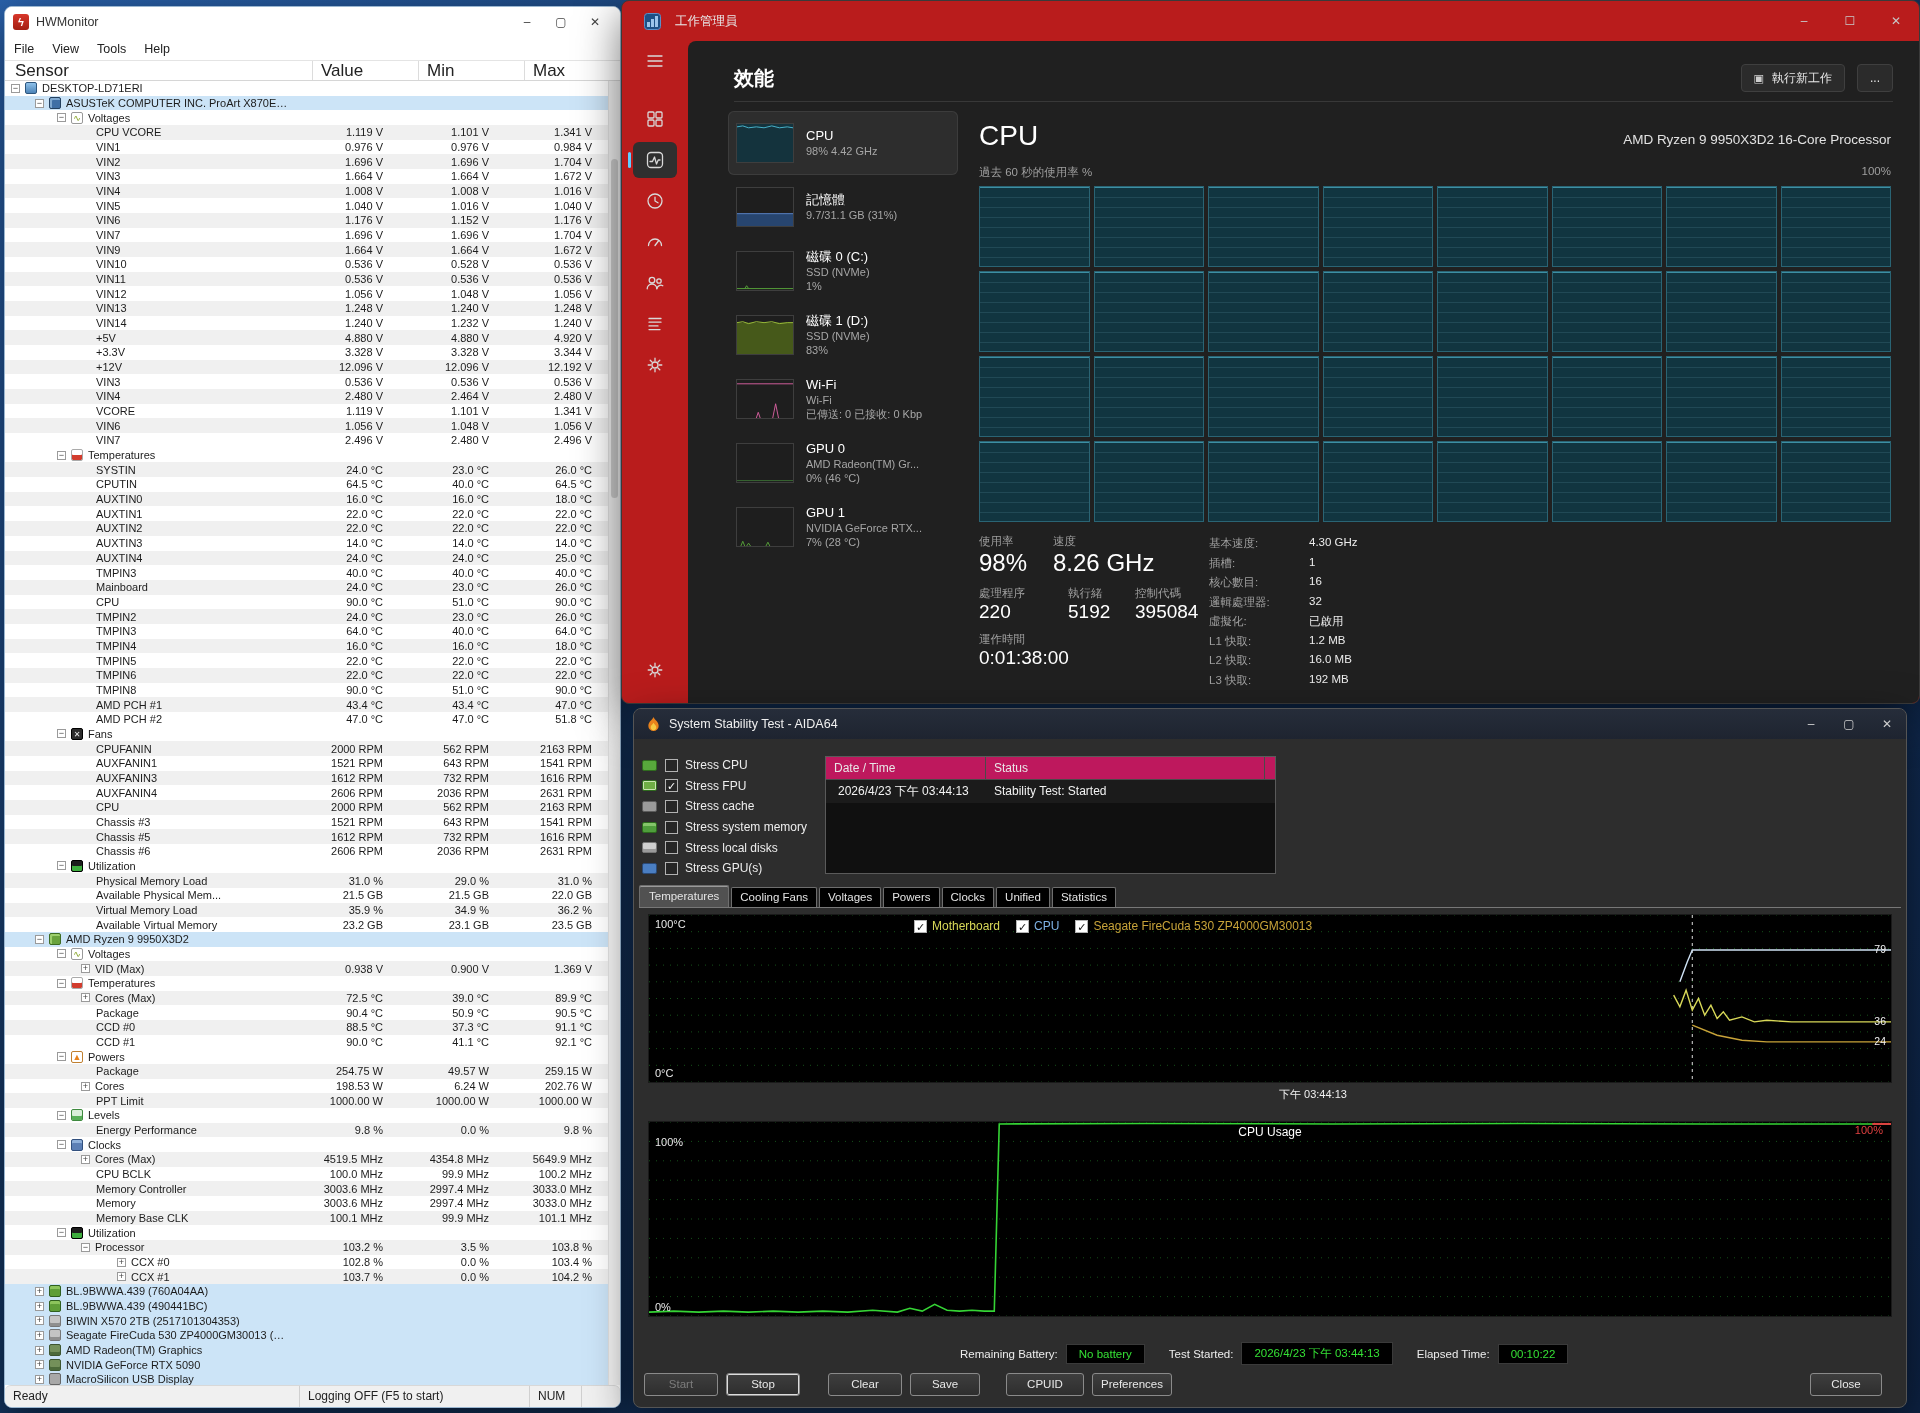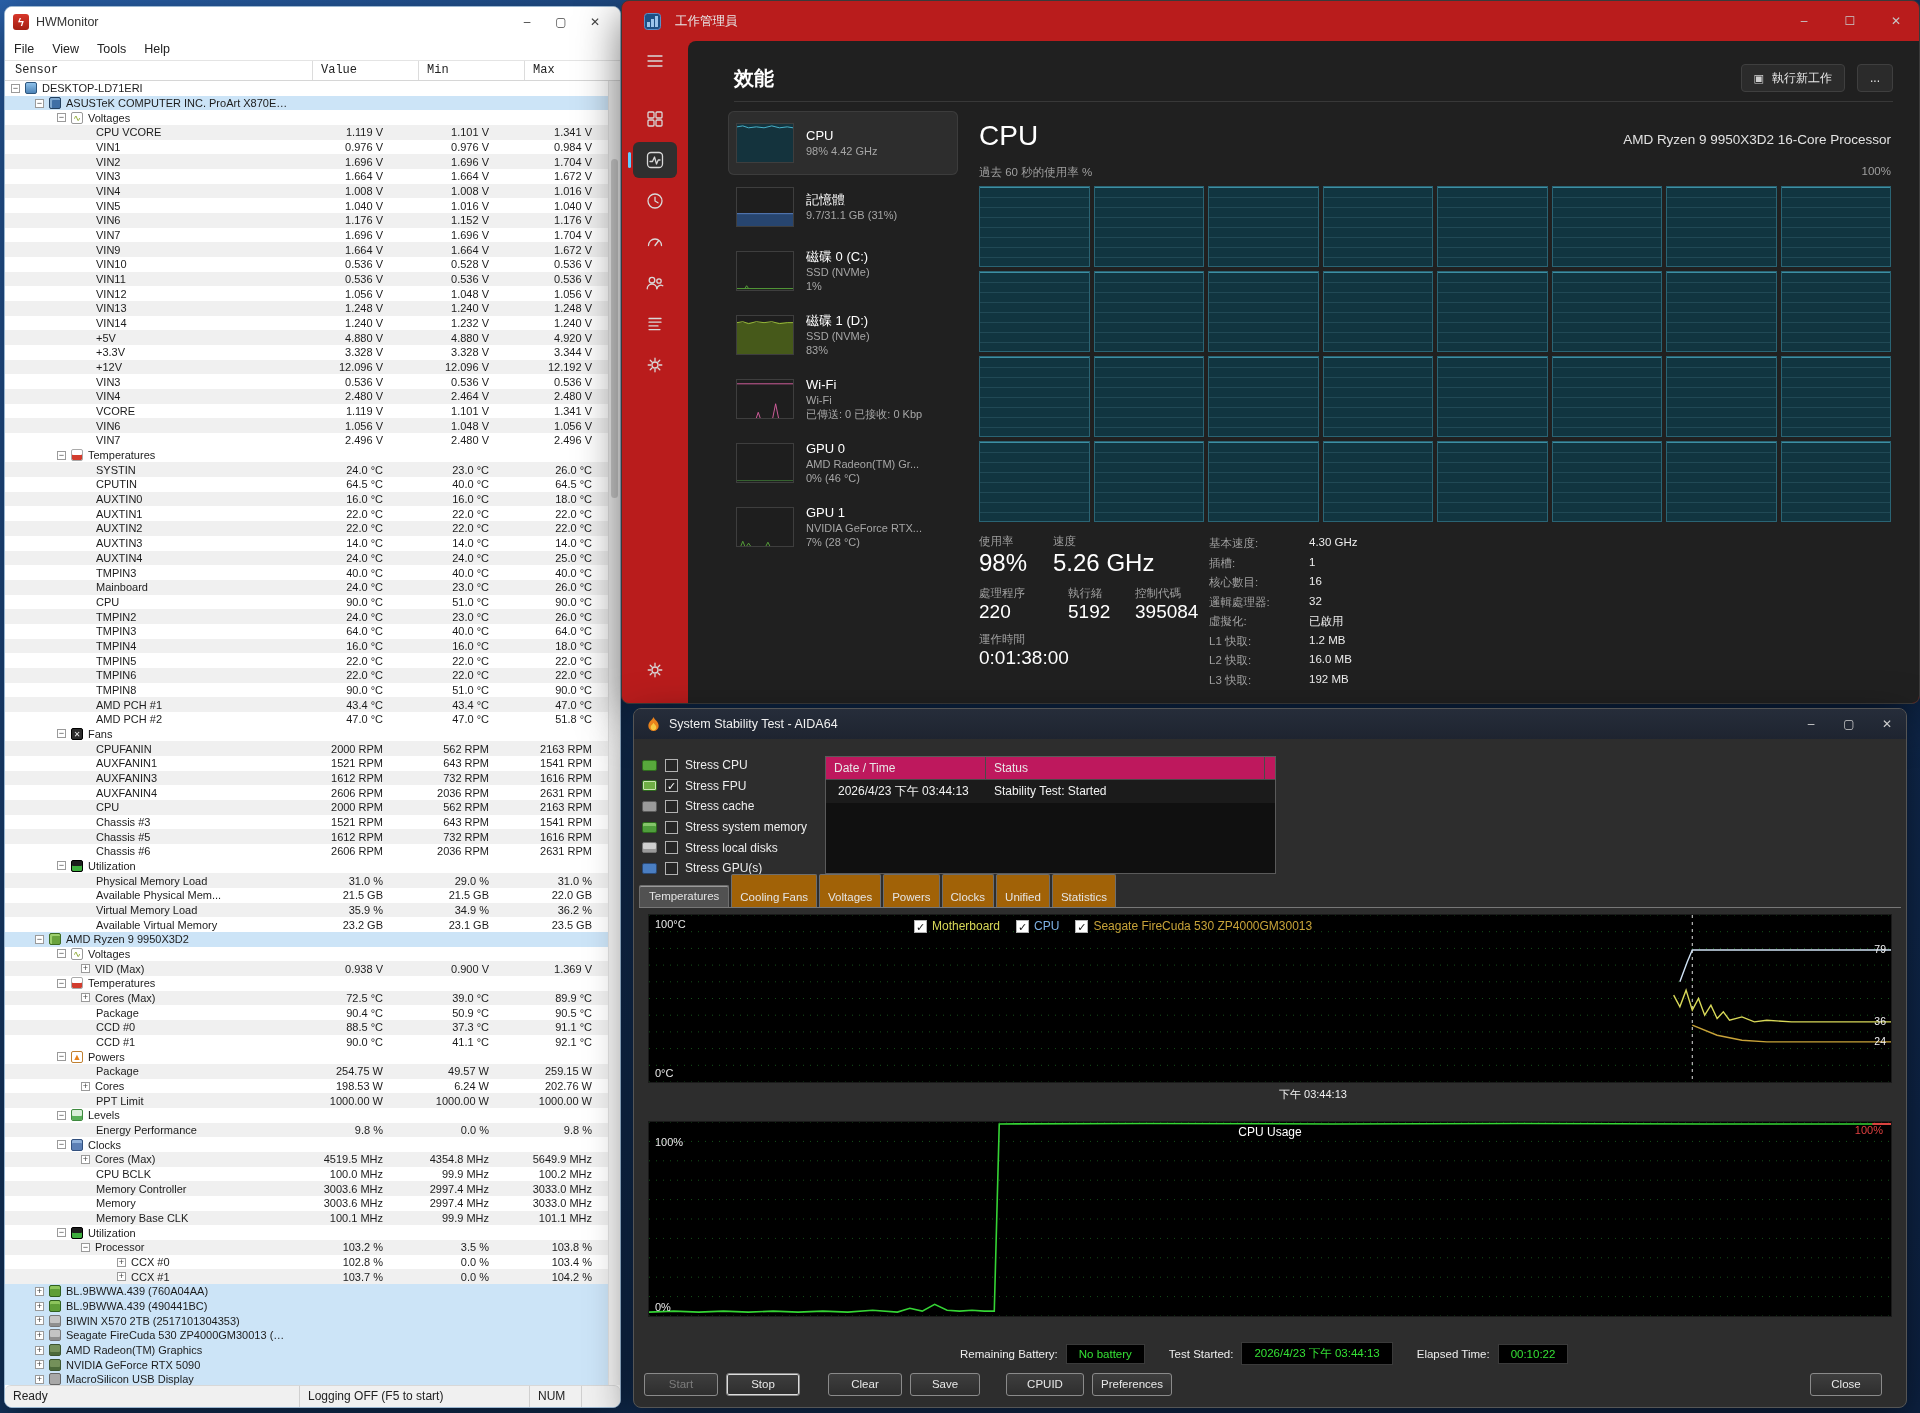--- a/index.html
+++ b/index.html
@@ -15,21 +15,21 @@
   #hwmonitor { left:4px; top:6px; width:617px; height:1402px; background:#fff;
     border:1px solid #9ab6d0; border-radius:8px; overflow:hidden; display:flex; flex-direction:column; }
   .hw-titlebar { height:30px; display:flex; align-items:center; padding:0 8px; background:#fff; flex:none; }
   .hw-appicon { width:16px; height:16px; border-radius:3px; background:linear-gradient(#d8372a,#a31e12);
     color:#fff; font-size:11px; line-height:16px; text-align:center; font-weight:bold; margin-right:7px; flex:none;}
   .hw-title { font-size:12.5px; color:#333; flex:1; }
   .winbtns { display:flex; }
   .winbtn { width:34px; text-align:center; font-size:12px; color:#444; line-height:28px; }
   .hw-menubar { height:24px; display:flex; align-items:center; background:#fff; border-bottom:1px solid #e4e4e4; flex:none; }
   .menu-item { font-size:12.5px; color:#222; padding:0 9px; }
-  .hw-colheader { height:20px; display:flex; background:#fff; border-bottom:1px solid #d6d6d6; flex:none; font-size:12px; color:#222;font-family:Liberation Mono, monospace; }
+  .hw-colheader { height:20px; display:flex; background:#fff; border-bottom:1px solid #d6d6d6; flex:none; font-size:17px; color:#222; }
   .hw-colheader .c-name { flex:1; padding-left:10px; line-height:19px; border-right:1px solid #dcdcdc; }
   .hw-colheader .c-val { width:106px; padding-left:8px; line-height:19px; border-right:1px solid #dcdcdc; }
   .hw-colheader .c-min { width:106px; padding-left:8px; line-height:19px; border-right:1px solid #dcdcdc; }
   .hw-colheader .c-max { width:95px; padding-left:8px; line-height:19px; }
   .hw-tree { flex:1; position:relative; overflow:hidden; background:#fff; }
   .hw-rows { position:absolute; left:0; top:0; right:12px; }
   .hw-row { height:14.68px; display:flex; align-items:center; font-size:11px; color:#1c1c1c; white-space:nowrap; }
   .hw-row.stripe { background:#f0f0f0; }
   .hw-row.sel { background:#cce4f7; }
   .hw-row .ind { flex:none; }
@@ -131,22 +131,22 @@
   .stress-label { font-size:12px; color:#ededed; }
   .log-table { position:absolute; left:191px; top:47px; width:451px; height:118px; background:#101010; border:1px solid #5a5a5a; display:flex; flex-direction:column; }
   .log-head { display:flex; height:23px; background:#be185d; border-bottom:1px solid #4a4a4a; flex:none; }
   .log-head .lc1 { width:160px; border-right:1px solid #4a4a4a; font-size:12px; line-height:22px; padding-left:8px; }
   .log-head .lc2 { flex:1; border-right:1px solid #4a4a4a; font-size:12px; line-height:22px; padding-left:8px; }
   .log-head .lc3 { width:10px; }
   .log-row { display:flex; height:23px; background:#1b1b1b; }
   .log-row .lc1 { width:160px; font-size:12px; line-height:22px; padding-left:12px; color:#f2f2f2; }
   .log-row .lc2 { flex:1; font-size:12px; line-height:22px; padding-left:8px; color:#f2f2f2; }
   .ai-tabs { position:absolute; left:5px; top:176px; right:5px; height:23px; border-bottom:1px solid #777; display:flex; align-items:flex-end; }
-  .ai-tab { font-size:11.5px; color:#e4e4e4; background:#a16207; border:1px solid #6e6e6e; border-bottom:none;
-    padding:16px 8px 4px; margin-right:2px; border-radius:2px 2px 0 0; }
+  .ai-tab { font-size:11.5px; color:#e4e4e4; background:#000000; border:1px solid #6e6e6e; border-bottom:none;
+    padding:3px 8px 4px; margin-right:2px; border-radius:2px 2px 0 0; }
   .ai-tab.active { background:#515151; padding:4px 9px 5px; box-shadow:inset 0 1px 0 #9a9a9a; }
   .plot { position:absolute; left:14px; right:14px; background:#000; border:1px solid #1a1a1a; }
   #plot-temp { top:205px; height:169px; }
   #plot-usage { top:412px; height:196px; }
   .plot svg.series { position:absolute; inset:0; width:100%; height:100%; }
   .plot-ylabel { position:absolute; left:6px; font-size:11px; color:#e8e8e8; }
   .plot-title { position:absolute; top:3px; width:100%; text-align:center; font-size:12px; color:#fff; }
   .legend { position:absolute; top:4px; left:265px; display:flex; align-items:center; }
   .legend .cb { background:#fff; color:#111; margin-right:5px; }
   .legend-item { display:flex; align-items:center; margin-right:16px; font-size:12px; }
@@ -1148,21 +1148,21 @@
         </div>
       <div class="stats-zone">
         <div class="stats-left" id="tm-stats-left">
             <div class="sl-row">
               <div class="sl-cell1">
                 <div class="stat-label">使用率</div>
                 <div class="stat-big">98%</div>
               </div>
               <div>
                 <div class="stat-label">速度</div>
-                <div class="stat-big">5.26 GHz</div>
+                <div class="stat-big">8.26 GHz</div>
               </div>
             </div>
             <div class="sl-row">
               <div class="sl-cell2">
                 <div class="stat-label">處理程序</div>
                 <div class="stat-med">220</div>
               </div>
               <div class="sl-cell3">
                 <div class="stat-label">執行緒</div>
                 <div class="stat-med">5192</div>

